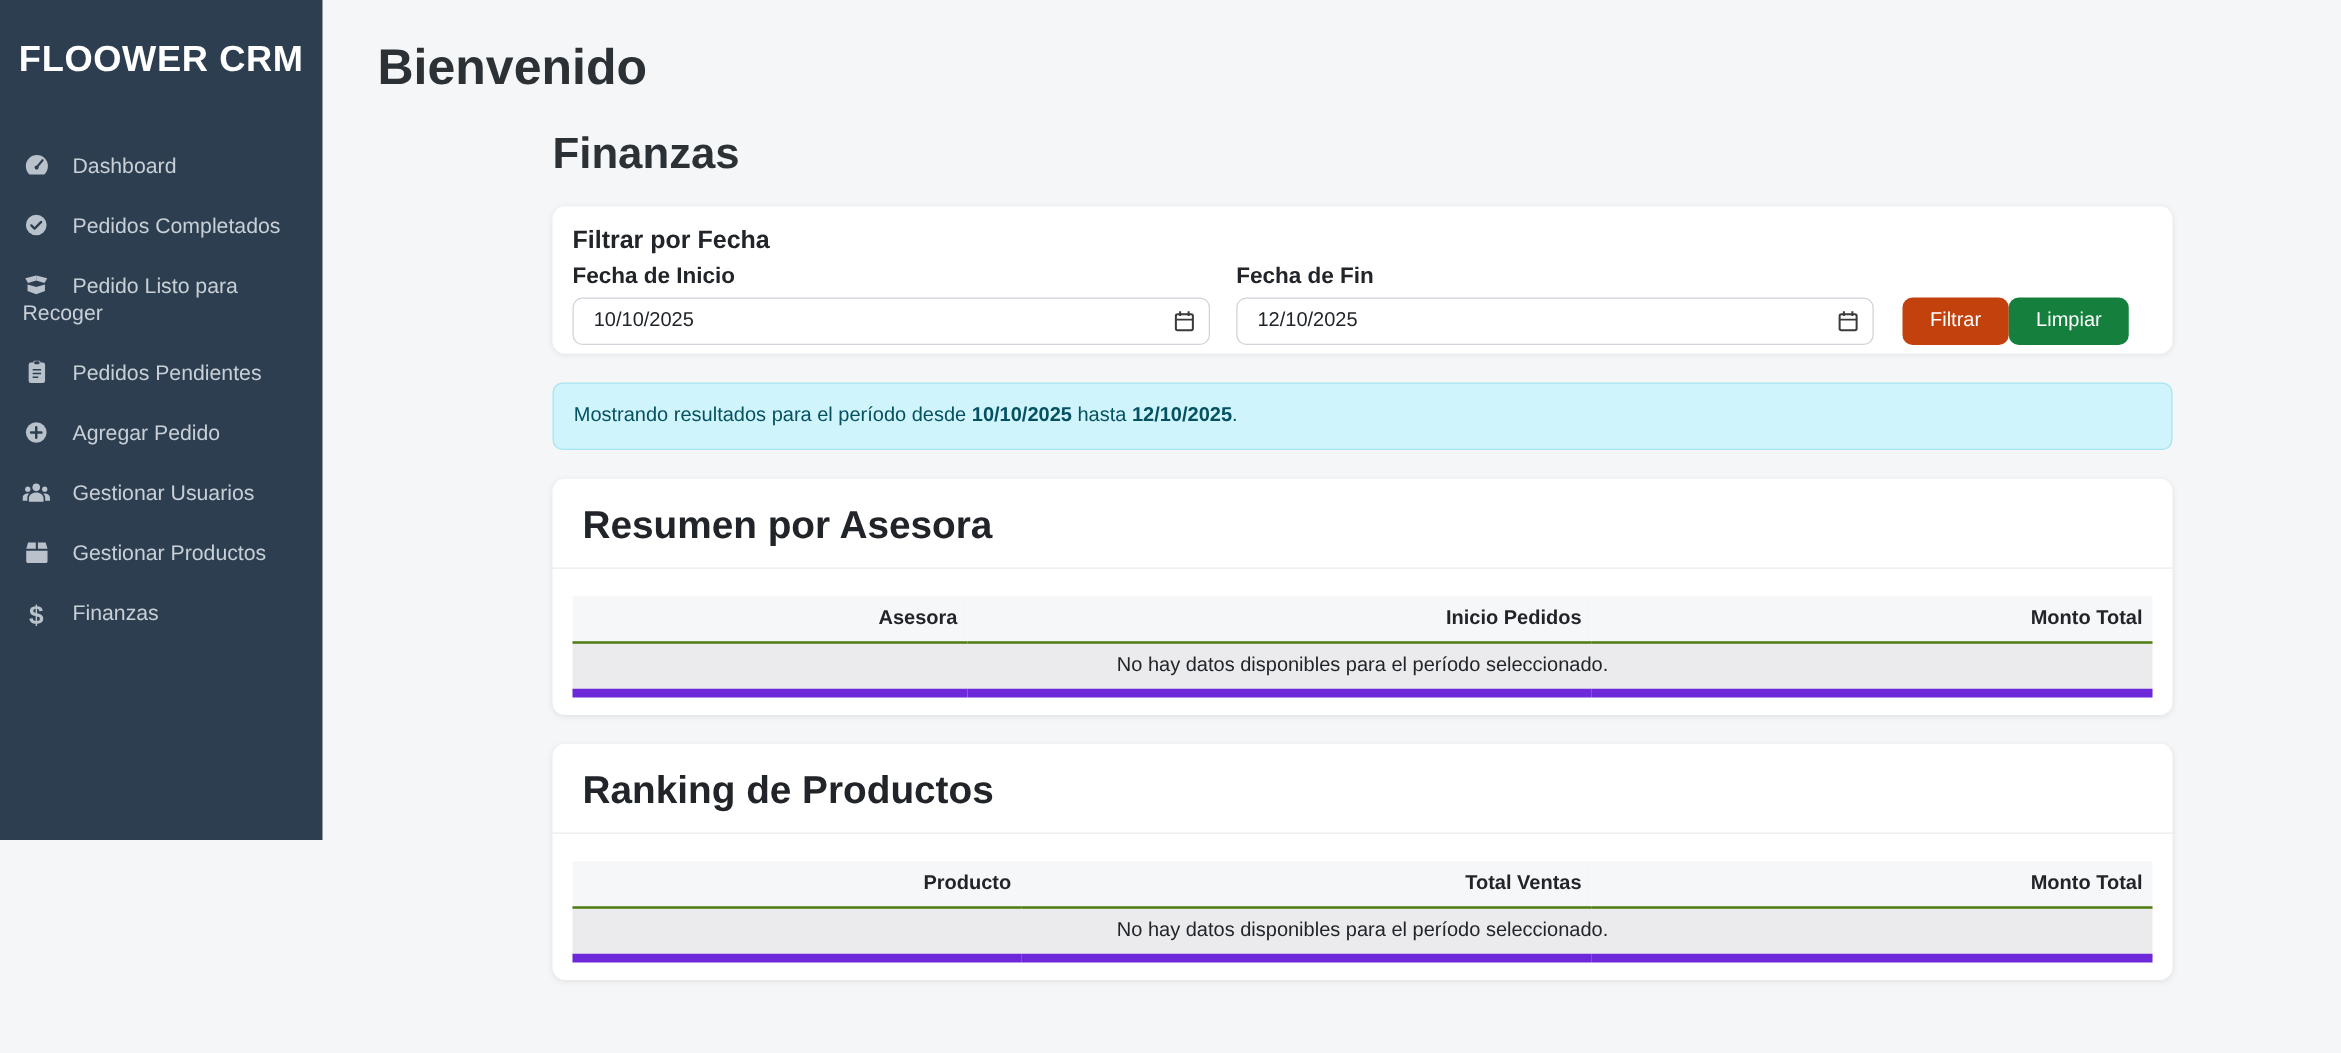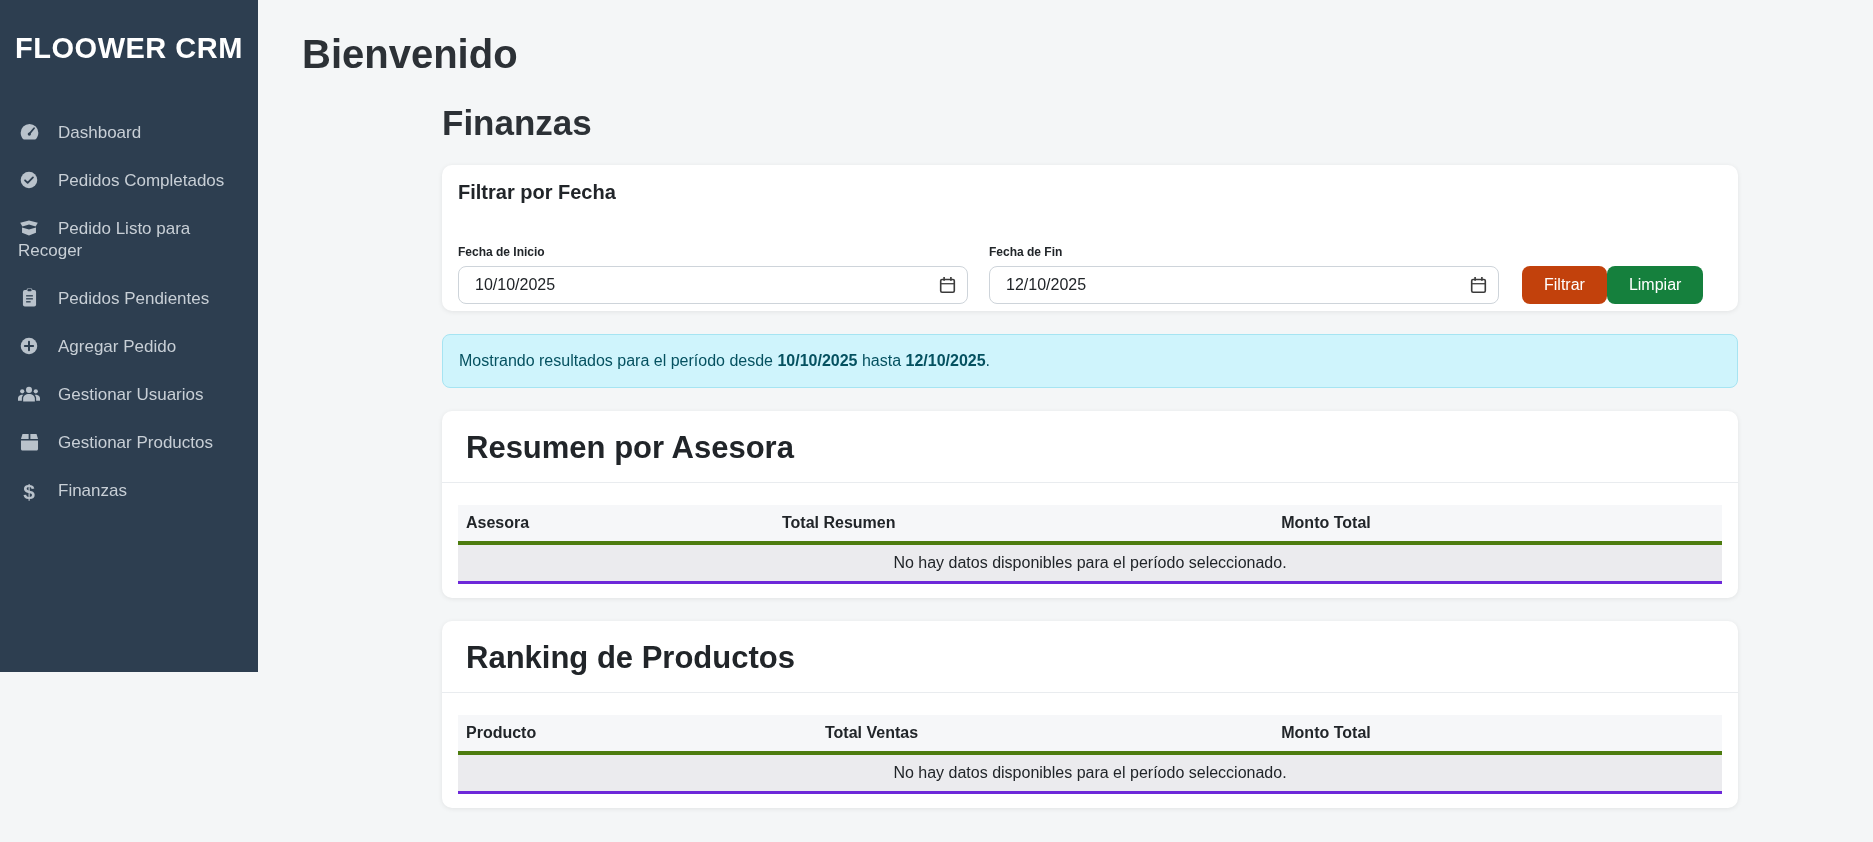--- a/index.html
+++ b/index.html
@@ -69,24 +69,23 @@
   }
 
   
   .filter-card { padding: 16px 16px 7px; }
   .filter-title { margin: 0 0 6px; font-size: 20px; font-weight: 700; color: #212529; }
   .filter-row { display: flex; align-items: flex-end; }
   .field { width: 510px; }
   .field + .field { margin-left: 21px; }
   .field label {
     display: block;
-    font-size: 12px; font-weight: 600;
+    font-size: 18px; font-weight: 600;
     color: #212529;
     margin-bottom: 7px;
-    margin-top: 35px;
   }
   .date-wrap { position: relative; }
   .date-wrap input {
     width: 100%; height: 38px;
     border: 1px solid #ced4da;
     border-radius: 8px;
     padding: 0 38px 0 16px;
     font-size: 16px;
     color: #212529;
     background: #ffffff;
@@ -120,30 +119,30 @@
   .alert b { font-weight: 700; }
 
   
   .data-card { margin-top: 23px; }
   .card-header { padding: 18px 24px 15px; border-bottom: 1px solid #e9ecef; }
   .card-title { margin: 0; font-size: 31px; font-weight: 700; line-height: 38px; color: #212529; }
   .card-body { padding: 22px 16px 14px; }
   table { width: 100%; border-collapse: collapse; font-size: 16px; color: #212529; }
   thead th {
     background: #f6f7f9;
-    text-align: left;
+    text-align: right;
     font-weight: 700;
     padding: 9px 8px;
-    border-bottom: 4px solid #4d7c0f;
+    border-bottom: 2px solid #4d7c0f;
   }
   tbody td {
     background: #ebebee;
     text-align: center;
     padding: 9px 8px;
-    border-bottom: 3px solid #6d28d9;
+    border-bottom: 7px solid #6d28d9;
   }
   .t1 th:nth-child(1){ width: 25%; }
   .t1 th:nth-child(2){ width: 39.5%; }
   .t2 th:nth-child(1){ width: 28.4%; }
   .t2 th:nth-child(2){ width: 36.1%; }
 </style>
 </head>
 <body>
 
 <aside class="sidebar">
@@ -279,21 +278,21 @@
 
     <section class="card data-card">
       <div class="card-header">
         <h3 class="card-title">Resumen por Asesora</h3>
       </div>
       <div class="card-body">
         <table class="t1">
           <thead>
             <tr>
               <th>Asesora</th>
-              <th>Total Resumen</th>
+              <th>Inicio Pedidos</th>
               <th>Monto Total</th>
             </tr>
           </thead>
           <tbody>
             <tr>
               <td colspan="3">No hay datos disponibles para el período seleccionado.</td>
             </tr>
           </tbody>
         </table>
       </div>

